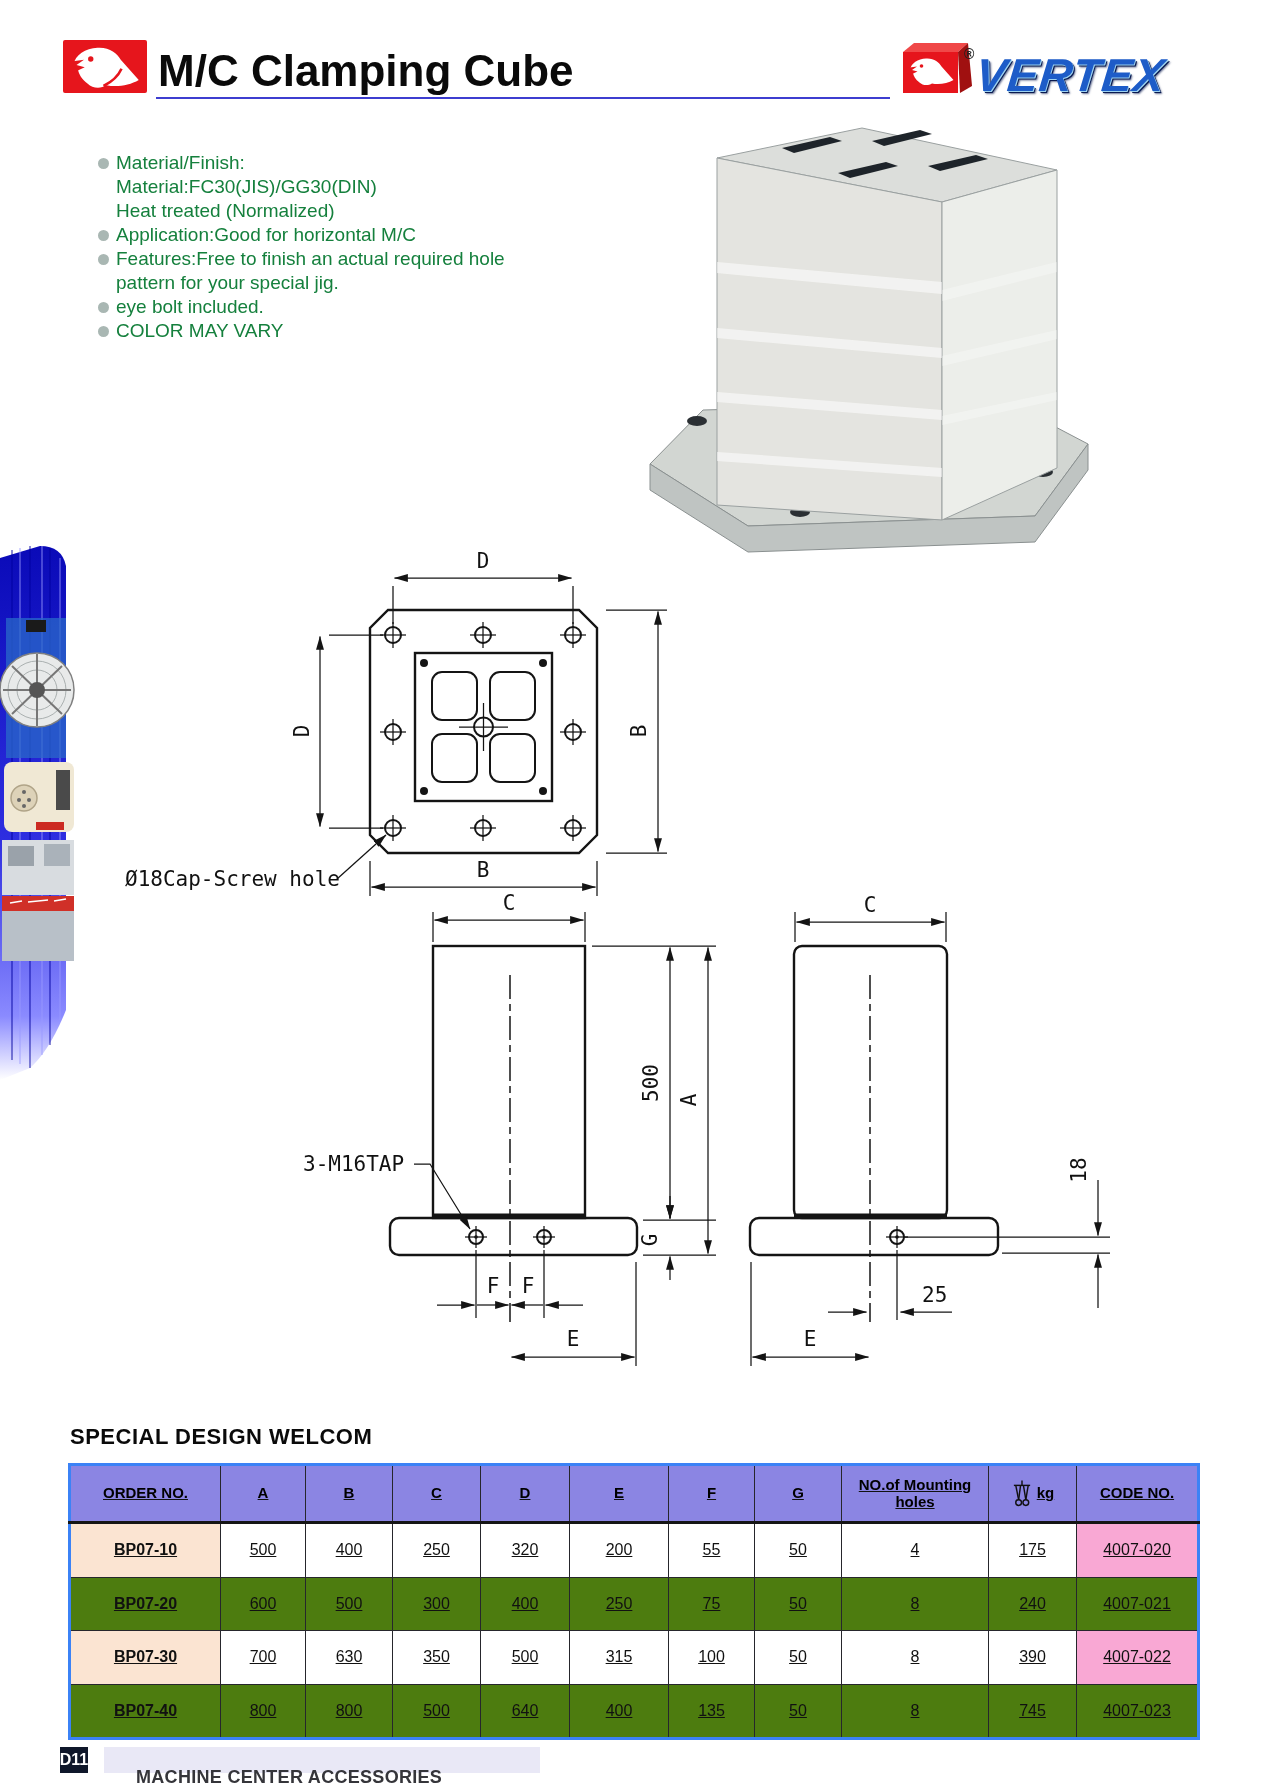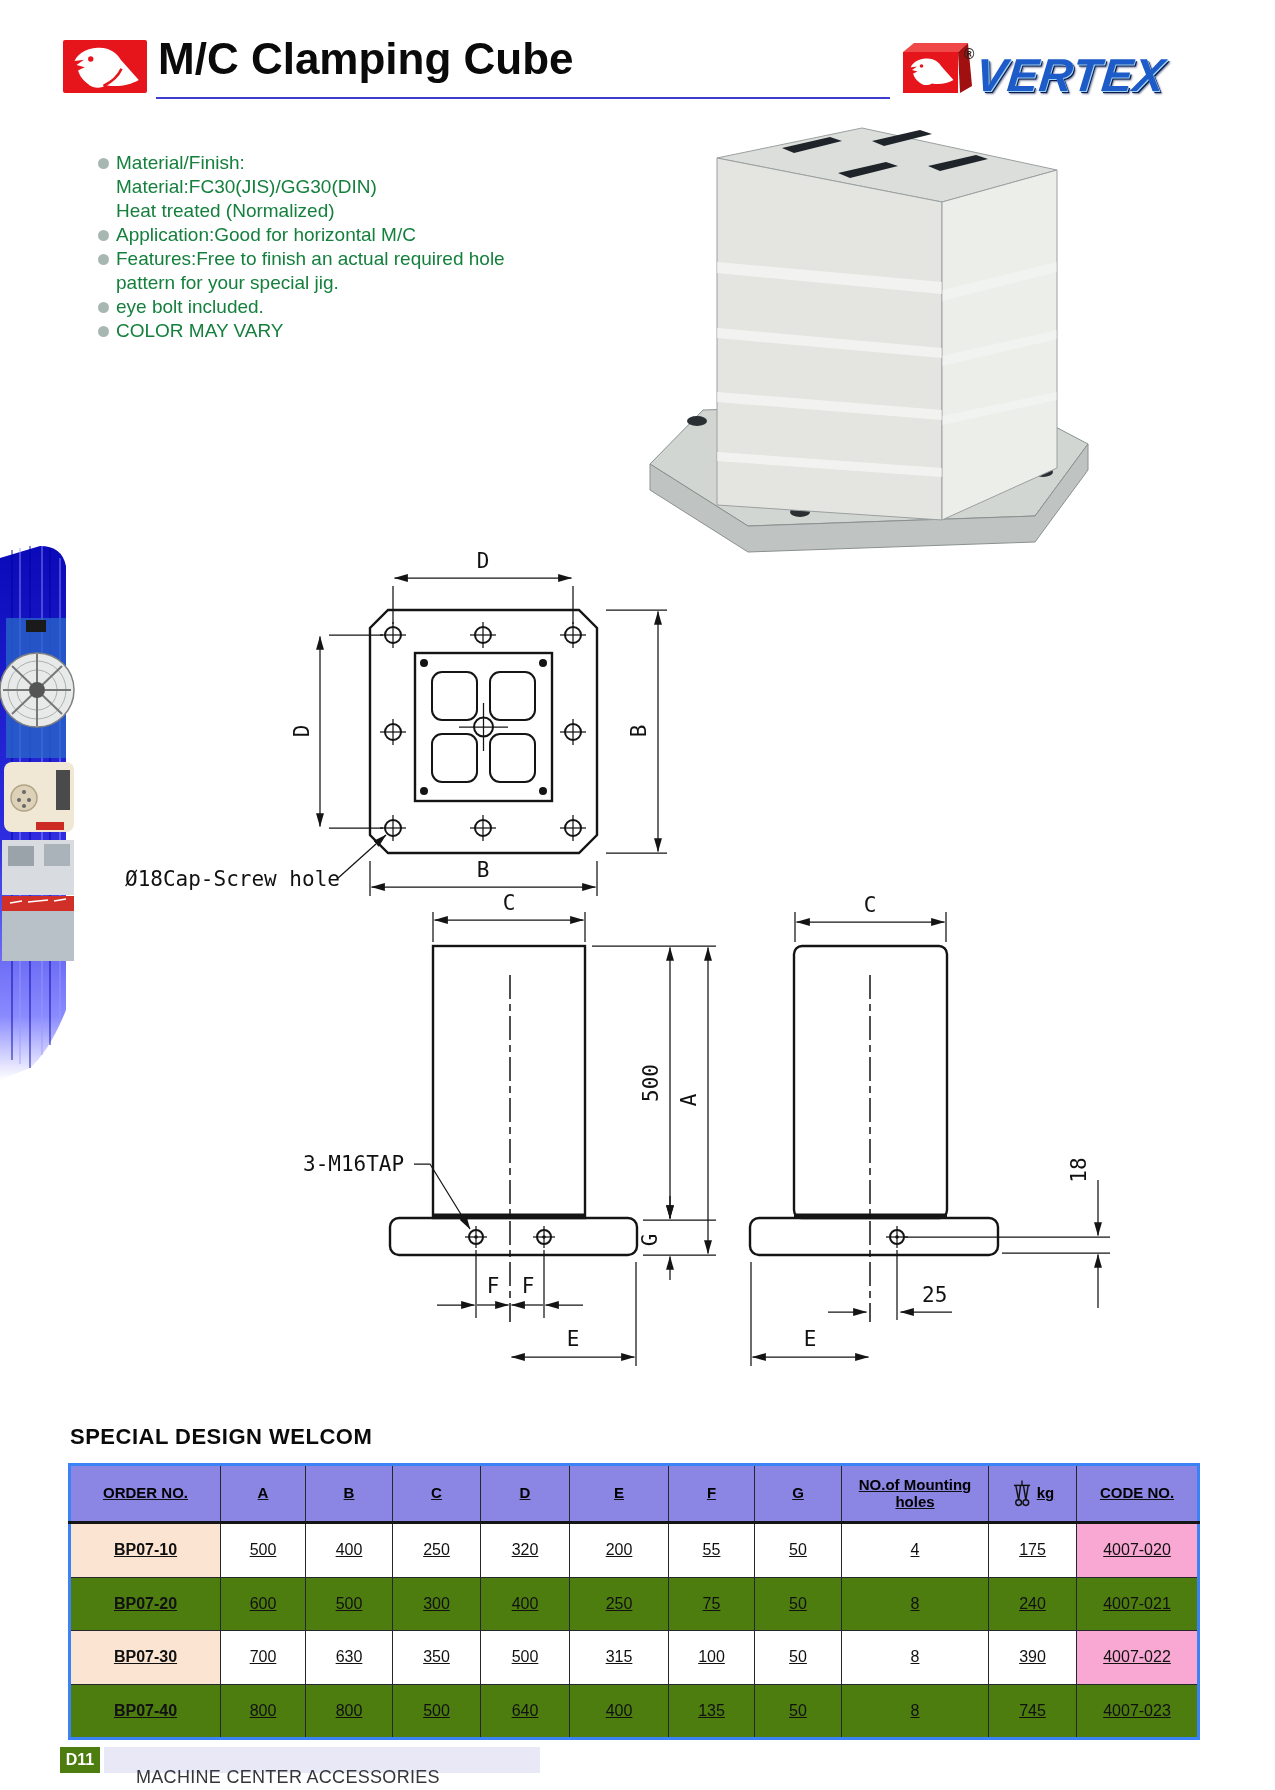--- a/index.html
+++ b/index.html
@@ -1,21 +1,21 @@
 <!DOCTYPE html>
 <html><head>
 <meta charset="utf-8">
 <style>
   html,body{margin:0;padding:0;background:#888;}
   #page{position:relative;width:1275px;height:1790px;background:#ffffff;overflow:hidden;
         font-family:"Liberation Sans",sans-serif;color:#111;}
   
   .logo-box{position:absolute;left:63px;top:40px;width:84px;height:53px;background:#e6151c;border-radius:2px;}
   .logo-box svg{position:absolute;left:4px;top:4px;}
-  #title{position:absolute;left:158px;top:34px;font-size:44px;font-weight:bold;letter-spacing:0px;color:#0a0a0a;white-space:nowrap;}
+  #title{position:absolute;left:158px;top:46px;font-size:44px;font-weight:bold;letter-spacing:0px;color:#0a0a0a;white-space:nowrap;}
   #title-underline{position:absolute;left:156px;top:97px;width:734px;height:2px;background:#3d3dd0;}
   #vertex-logo{position:absolute;left:900px;top:40px;width:330px;height:66px;}
   #vertex-word{position:absolute;left:76px;top:8px;font-style:italic;font-weight:900;font-size:46px;
      letter-spacing:1px;color:#1d5cc8;transform:skewX(-6deg);
      text-shadow:1px 1px 0 #9fd4f0,2px 2px 0 #0a1a50,3px 3px 2px rgba(10,26,80,.6);white-space:nowrap;}
   .reg-mark{position:absolute;left:64px;top:6px;font-size:14px;font-weight:bold;color:#222;}
   
   #features{position:absolute;left:98px;top:152px;width:520px;}
   .feat-line{display:flex;align-items:flex-start;height:24px;font-size:19px;color:#15803d;}
   .feat-line .dot{width:11px;height:11px;border-radius:50%;background:#a9b7b3;margin:6px 7px 0 0;flex:0 0 11px;}
@@ -33,25 +33,25 @@
   #spec-table{position:absolute;left:68px;top:1463px;width:1129px;border-collapse:collapse;table-layout:fixed;
       border:3px solid #3b82f6;font-family:"Liberation Sans",sans-serif;text-decoration:underline;}
   #spec-table th,#spec-table td{border:1.5px solid #26262c;text-align:center;vertical-align:middle;padding:0;}
   #spec-table thead th{background:#8b85e3;color:#000;font-size:15px;font-weight:bold;height:55px;line-height:1.12;border-bottom:3px solid #151515;}
   #spec-table tbody td{height:52.5px;font-size:16px;background:#ffffff;}
   #spec-table tbody tr.alt td{background:#4d7c0f;}
   #spec-table tbody td.order{background:#fbe4d2;font-weight:bold;}
   #spec-table tbody td.code{background:#f9a8d4;}
   .kg-head{display:flex;align-items:center;justify-content:center;gap:4px;}
   
-  #footer-code{position:absolute;left:60px;top:1747px;width:40px;height:26px;background:#4d7c0f;color:#fff;
+  #footer-code{position:absolute;left:60px;top:1747px;width:28px;height:26px;background:#0f172a;color:#fff;
      font-size:16px;font-weight:bold;display:flex;align-items:center;justify-content:center;}
   #footer-bar{position:absolute;left:104px;top:1747px;width:436px;height:26px;background:#e9e8f6;
      display:flex;align-items:center;}
-  #footer-bar span{margin-left:32px;font-size:18px;font-weight:normal;color:#35353a;letter-spacing:.3px;white-space:nowrap;margin-top:34px;}
+  #footer-bar span{margin-left:32px;font-size:18px;font-weight:bold;color:#35353a;letter-spacing:.3px;white-space:nowrap;margin-top:34px;}
   
   #photo-svg{position:absolute;left:630px;top:100px;}
   #sidebar-svg{position:absolute;left:0px;top:540px;}
 </style>
 </head>
 <body>
 
 <div id="page">
 
   <div class="logo-box">

